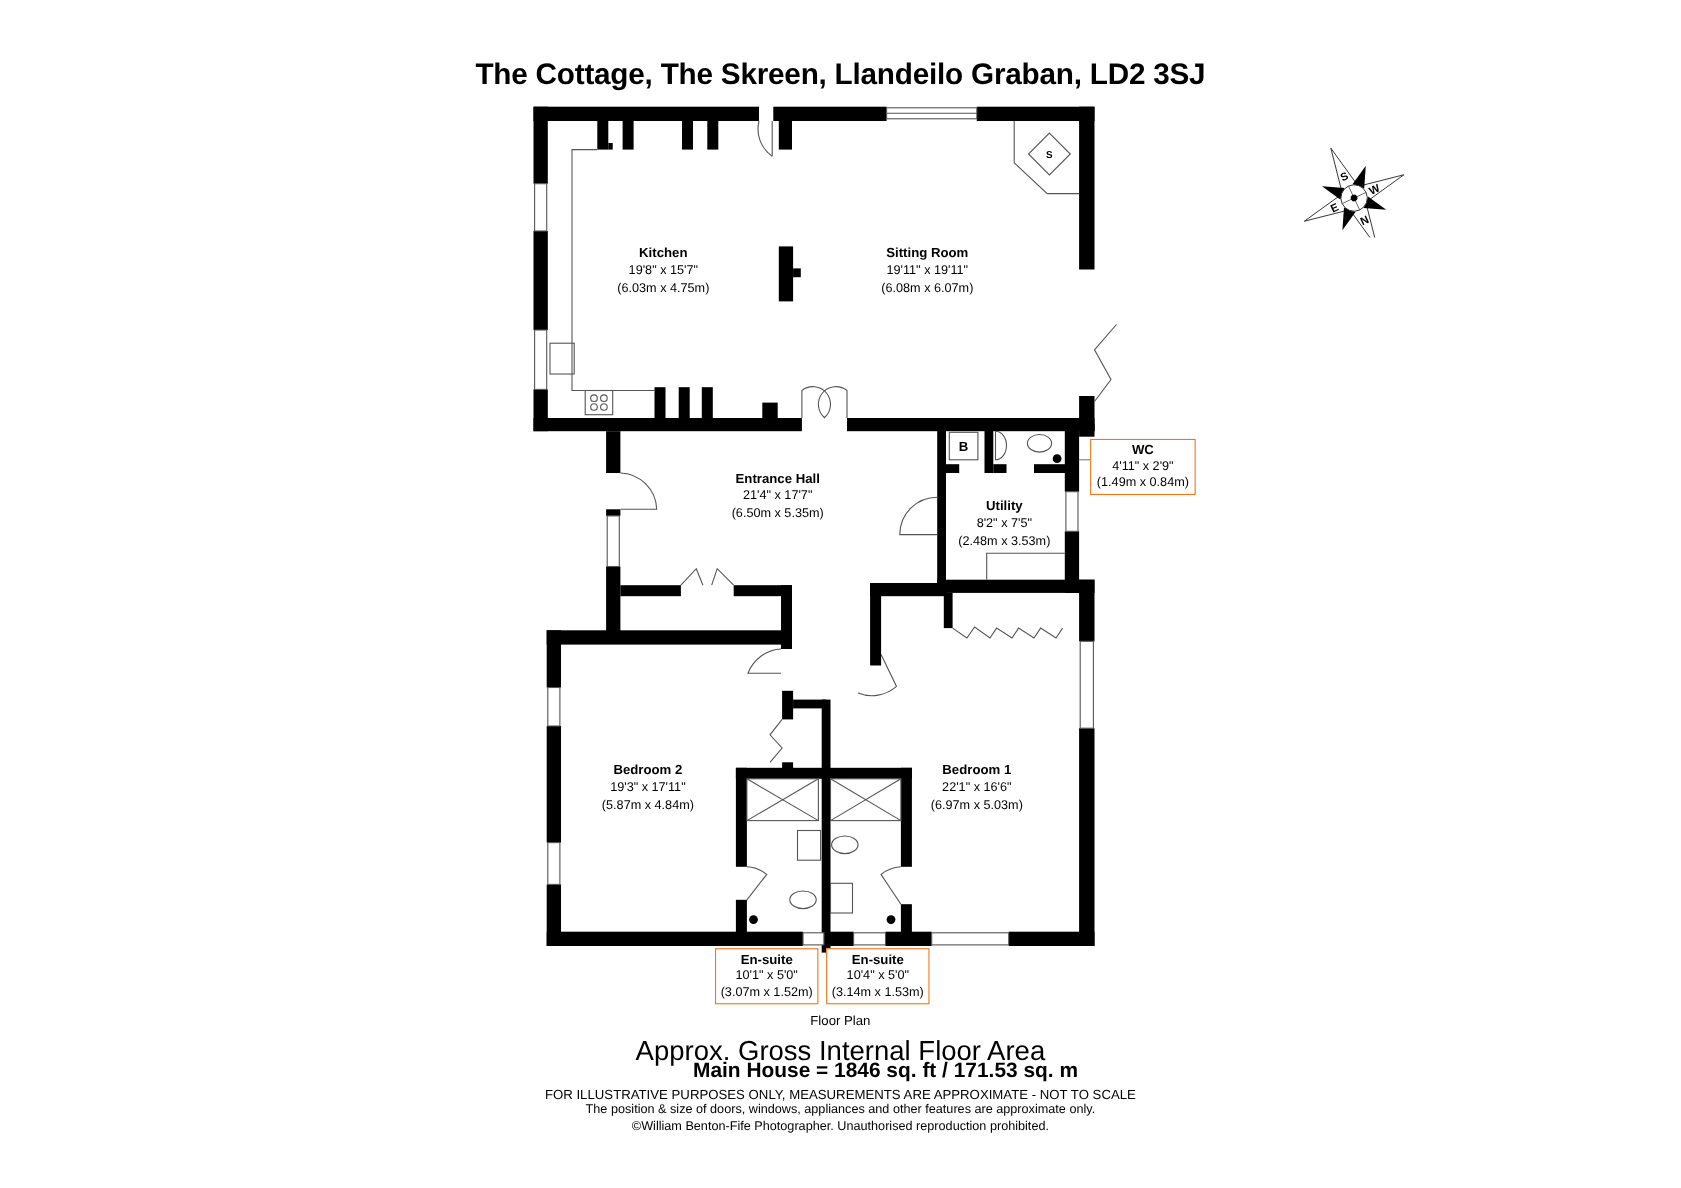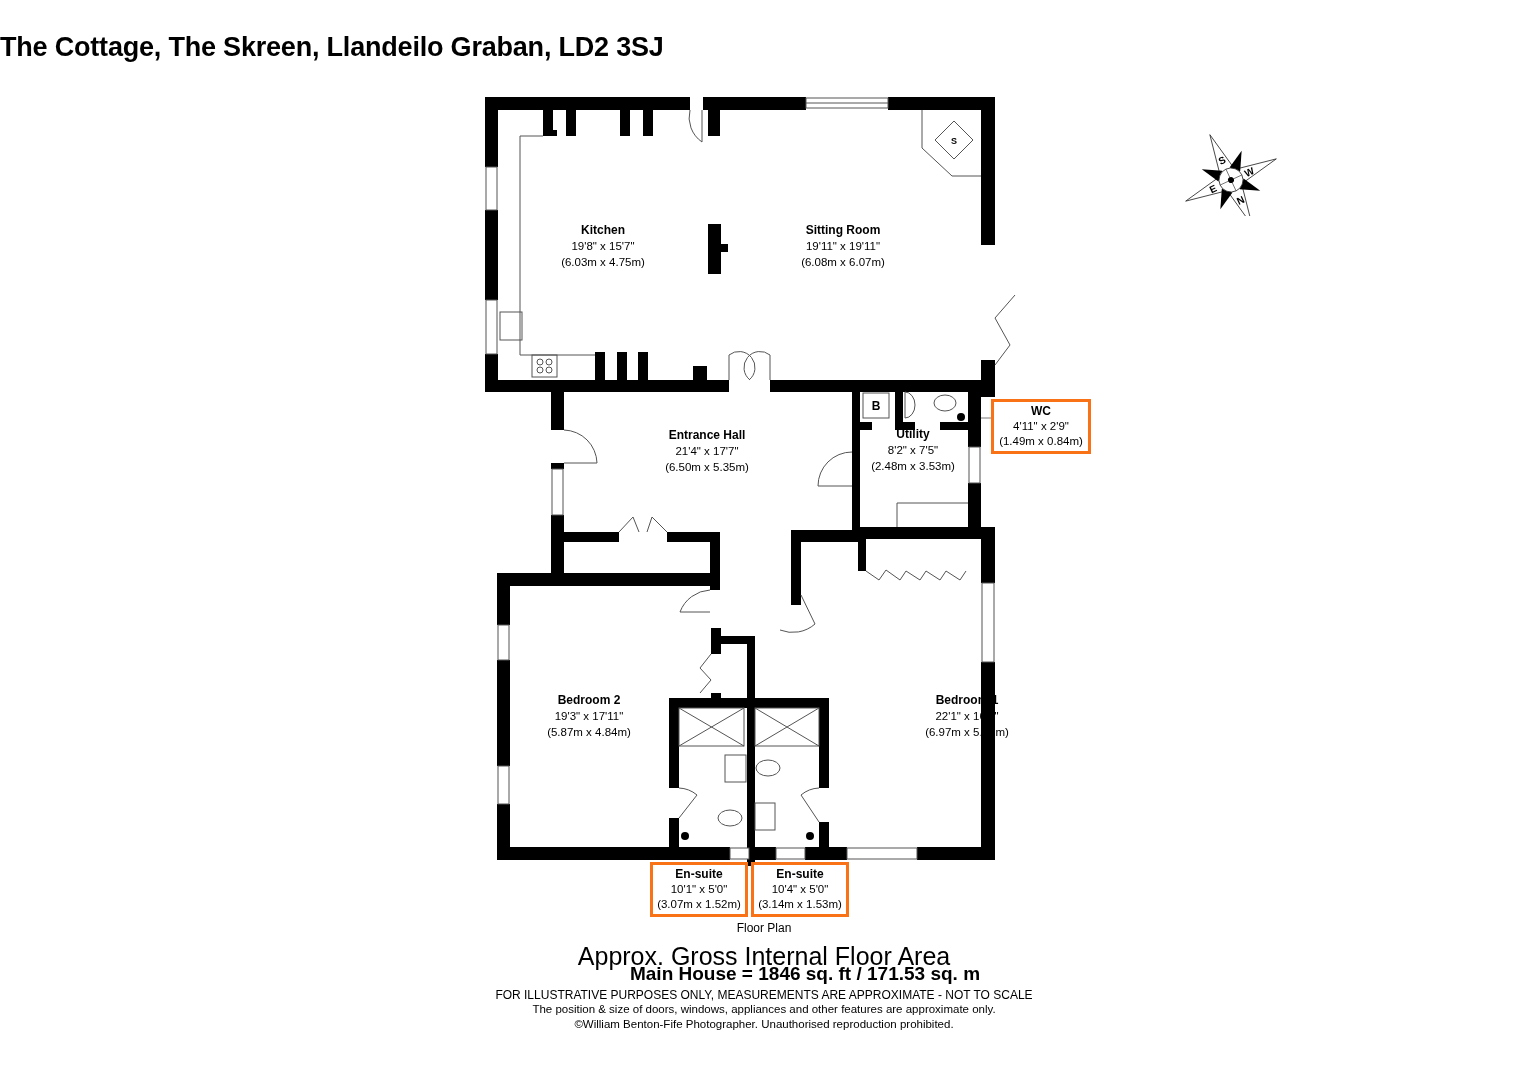--- a/index.html
+++ b/index.html
@@ -1,21 +1,21 @@
 <!DOCTYPE html>
 <html><head>
 <meta charset="utf-8">
 <style>
   html, body { margin: 0; padding: 0; background: #ffffff; }
   body { width: 1528px; height: 1080px; position: relative; overflow: hidden; font-family: "Liberation Sans", sans-serif; color: #000; }
-  .title { position: absolute; left: 0; top: 32px; width: 1528px; font-weight: bold; font-size: 27px; letter-spacing: -0.2px; }
+  .title { position: absolute; left: 0; top: 52px; width: 1528px; text-align: center; font-weight: bold; font-size: 27px; letter-spacing: -0.2px; }
   svg.plan { position: absolute; left: 0; top: 0; }
   .room-label { position: absolute; text-align: center; font-size: 11.5px; line-height: 16px; white-space: nowrap; transform: translateX(-50%); }
   .room-label .name { font-weight: bold; font-size: 12px; }
-  .boxed { position: absolute; border: 3px solid #f97316; background: #fff; text-align: center; font-size: 11.5px; line-height: 15px; padding: 2px 1px; white-space: nowrap; }
+  .boxed { position: absolute; border: 1px solid #f97316; background: #fff; text-align: center; font-size: 11.5px; line-height: 15px; padding: 2px 1px; white-space: nowrap; }
   .boxed .name { font-weight: bold; font-size: 12px; }
   .footer { position: absolute; left: 0; width: 1528px; text-align: center; }
   .fp-label { top: 921px; font-weight: normal; font-size: 12px; }
   .area-1 { top: 942px; font-weight: normal; font-size: 25px; }
   .area-2 { top: 963px; font-weight: bold; font-size: 19px; padding-left: 41px; }
   .disc-1 { top: 988px; font-size: 12px; }
   .disc-2 { top: 1003px; font-size: 11.5px; }
   .disc-3 { top: 1018px; font-size: 11.5px; }
   .compass { position: absolute; left: 1178px; top: 126px; }
 </style>
@@ -192,36 +192,36 @@
 <div class="room-label" style="left:843px; top:222px;">
   <div class="name">Sitting Room</div>
   <div>19'11" x 19'11"</div>
   <div>(6.08m x 6.07m)</div>
 </div>
 <div class="room-label" style="left:707px; top:427px;">
   <div class="name">Entrance Hall</div>
   <div>21'4" x 17'7"</div>
   <div>(6.50m x 5.35m)</div>
 </div>
-<div class="room-label" style="left:913px; top:426px;">
+<div class="room-label" style="left:913px; top:452px;">
   <div class="name">Utility</div>
   <div>8'2" x 7'5"</div>
   <div>(2.48m x 3.53m)</div>
 </div>
 <div class="boxed" style="left:991px; top:399px; width:92px;">
   <div class="name">WC</div>
   <div>4'11" x 2'9"</div>
   <div>(1.49m x 0.84m)</div>
 </div>
 <div class="room-label" style="left:589px; top:692px;">
   <div class="name">Bedroom 2</div>
   <div>19'3" x 17'11"</div>
   <div>(5.87m x 4.84m)</div>
 </div>
-<div class="room-label" style="left:967px; top:692px;">
+<div class="room-label" style="left:888px; top:692px;">
   <div class="name">Bedroom 1</div>
   <div>22'1" x 16'6"</div>
   <div>(6.97m x 5.03m)</div>
 </div>
 <div class="boxed" style="left:650px; top:862px; width:90px;">
   <div class="name">En-suite</div>
   <div>10'1" x 5'0"</div>
   <div>(3.07m x 1.52m)</div>
 </div>
 <div class="boxed" style="left:751px; top:862px; width:90px;">

